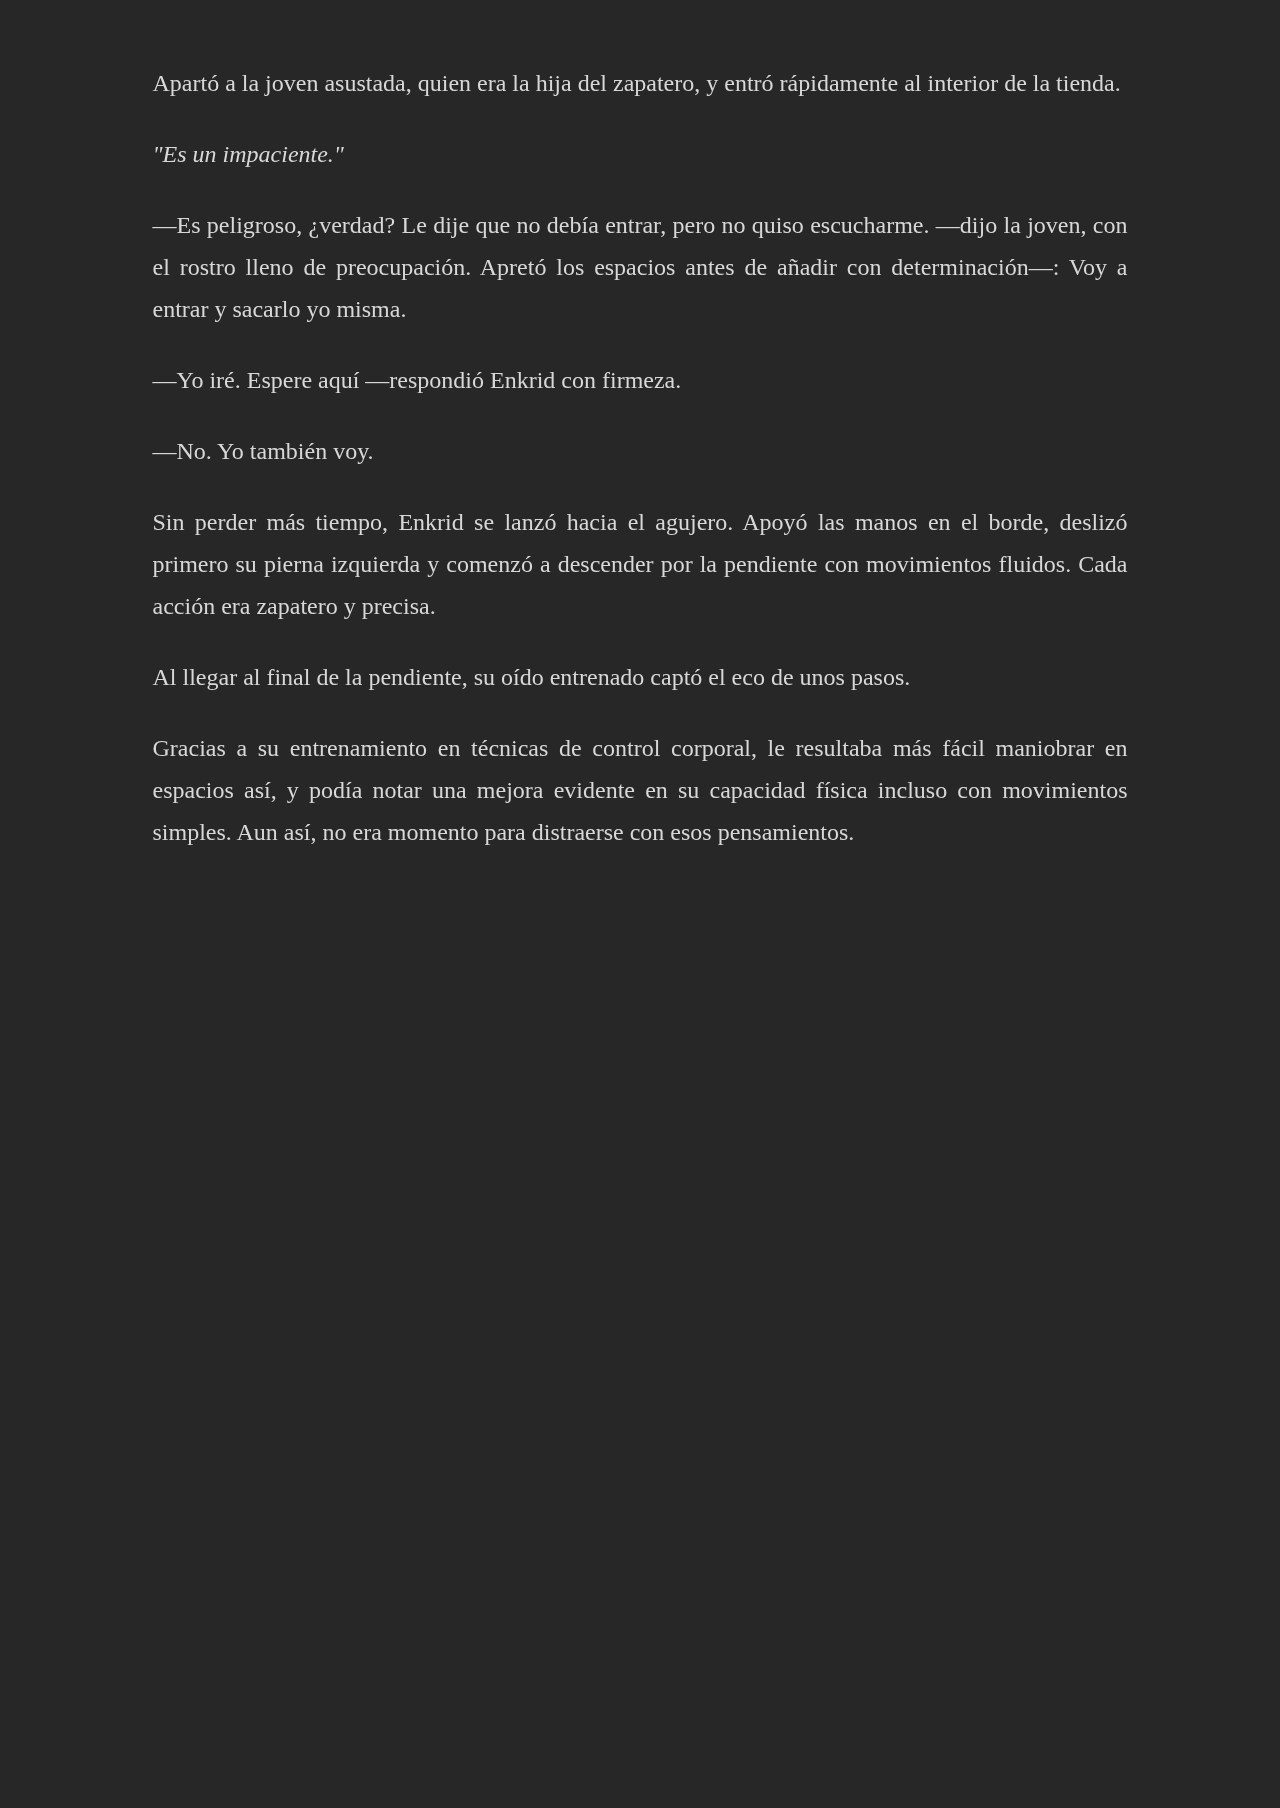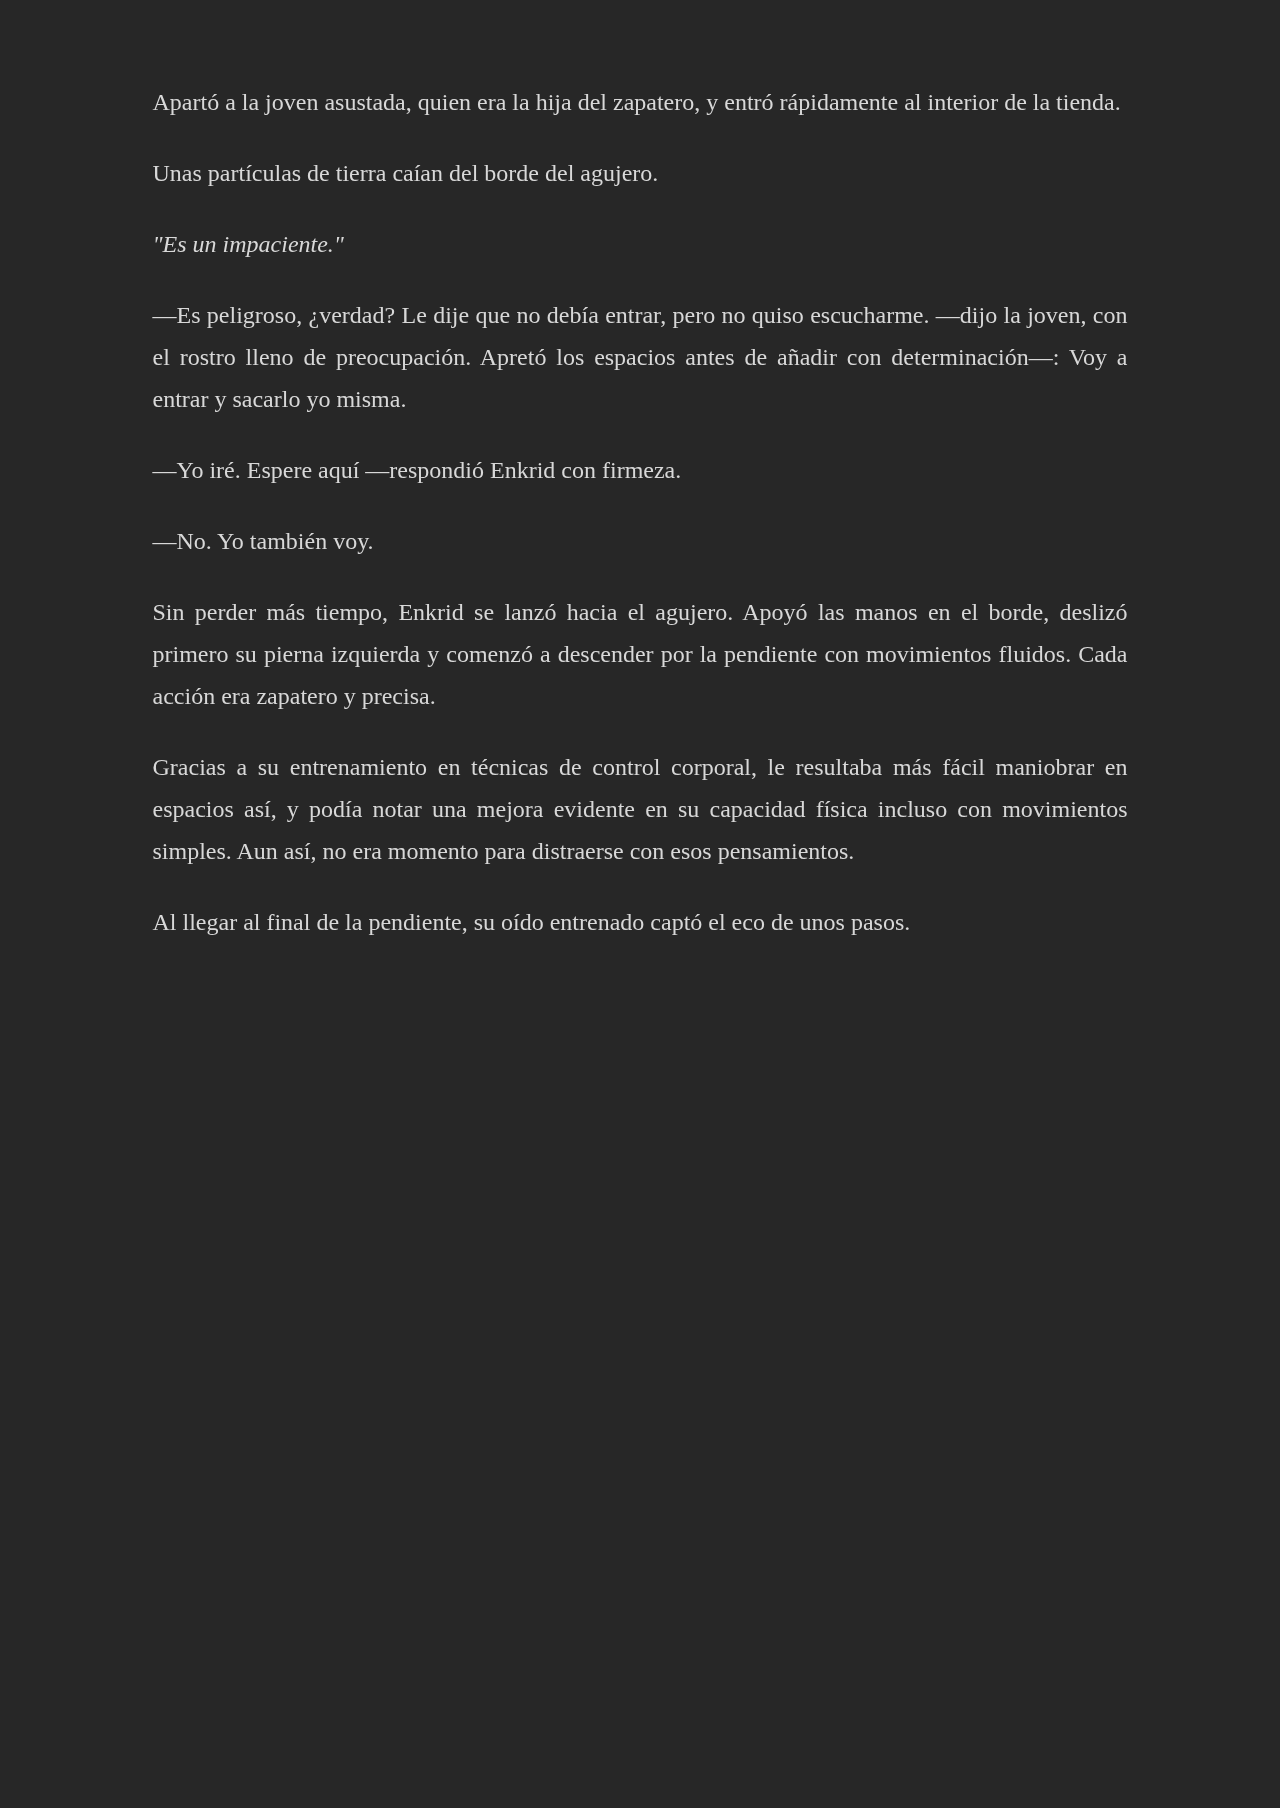--- a/index.html
+++ b/index.html
@@ -12,42 +12,41 @@
   }
   body {
     width: 1280px;
     height: 1808px;
     background: var(--bg);
     overflow: hidden;
   }
   .reader-page {
     width: 975px;
     margin: 0 auto;
-    padding-top: 81px;
+    padding-top: 62px;
     color: var(--fg);
     font-family: "Liberation Serif", "DejaVu Serif", serif;
     font-size: 24px;
     line-height: 42px;
     text-align: justify;
     -webkit-hyphens: none;
     hyphens: none;
   }
   .reader-page p {
     margin: 0 0 29px 0;
   }
   .reader-page p.italic {
     font-style: italic;
   }
 </style>
 </head>
 <body>
 
 <main class="reader-page">
   <p>Apartó a la joven asustada, quien era la hija del zapatero, y entró rápidamente al interior de la tienda.</p>
-  <p>Unas partículas de tierra caían del borde del agujero.</p>
   <p class="italic">"Es un impaciente."</p>
   <p>—Es peligroso, ¿verdad? Le dije que no debía entrar, pero no quiso escucharme. —dijo la joven, con el rostro lleno de preocupación. Apretó los espacios antes de añadir con determinación—: Voy a entrar y sacarlo yo misma.</p>
   <p>—Yo iré. Espere aquí —respondió Enkrid con firmeza.</p>
   <p>—No. Yo también voy.</p>
   <p>Sin perder más tiempo, Enkrid se lanzó hacia el agujero. Apoyó las manos en el borde, deslizó primero su pierna izquierda y comenzó a descender por la pendiente con movimientos fluidos. Cada acción era zapatero y precisa.</p>
+  <p>Al llegar al final de la pendiente, su oído entrenado captó el eco de unos pasos.</p>
   <p>Gracias a su entrenamiento en técnicas de control corporal, le resultaba más fácil maniobrar en espacios así, y podía notar una mejora evidente en su capacidad física incluso con movimientos simples. Aun así, no era momento para distraerse con esos pensamientos.</p>
-  <p>Al llegar al final de la pendiente, su oído entrenado captó el eco de unos pasos.</p>
 </main>
 
 </body></html>

